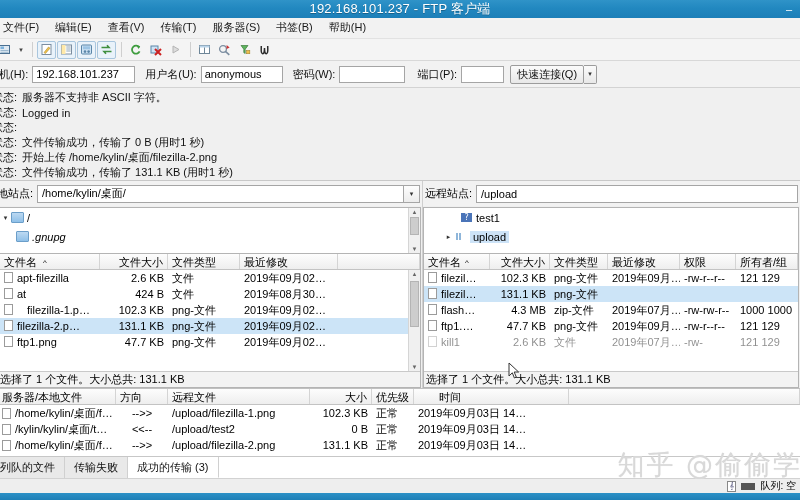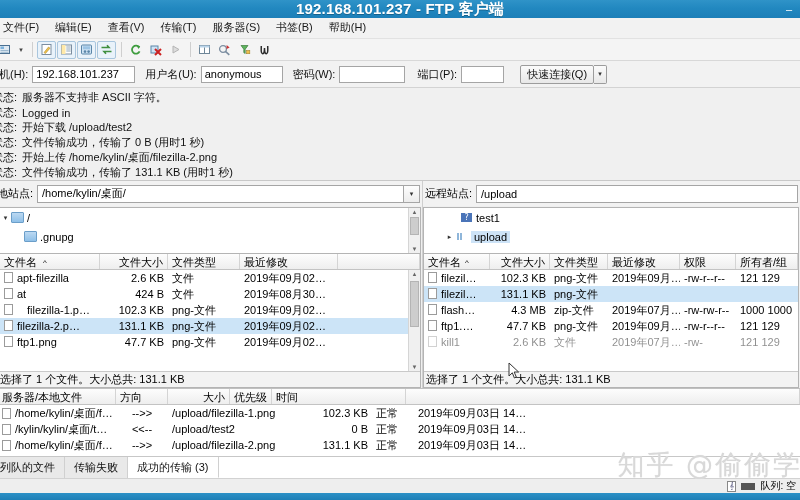--- a/index.html
+++ b/index.html
@@ -12,21 +12,21 @@
   }
   .app { width:800px; height:500px; position:relative; display:flex; flex-direction:column;
          background:#efefef; }
 
   
   .titlebar {
     height:18px; flex:0 0 18px;
     background:linear-gradient(180deg,#2f93c8 0%,#2288c0 45%,#1d7fb8 100%);
     display:flex; align-items:center; justify-content:center; position:relative;
   }
-  .titlebar .tb-text { color:#fff; font-size:15px; letter-spacing:.2px; font-weight:bold;
+  .titlebar .tb-text { color:#fff; font-size:13px; letter-spacing:.2px; font-weight:normal;
      text-shadow:0 1px 0 rgba(0,0,0,.25); }
   .titlebar .tb-min { position:absolute; right:4px; top:0; width:14px; height:18px;
      display:flex; align-items:center; justify-content:center; color:#fff; font-size:11px; }
 
   
   .menubar {
     height:21px; flex:0 0 21px; background:#f2f2f2; display:flex; align-items:center;
     padding-left:0px; border-bottom:1px solid #e2e2e2;
   }
   .menubar .mi { padding:2px 9px 3px 7px; font-size:11px; color:#1a1a1a; white-space:nowrap; }
@@ -56,21 +56,21 @@
     height:17px; border:1px solid #a5a5a5; background:#fff; font-size:11px;
     padding:1px 3px; color:#000; font-family:inherit; outline:none;
   }
   .q-host { width:103px; }
   .q-user { width:82px; }
   .q-pass { width:66px; }
   .q-port { width:43px; }
   .qbtn {
     height:19px; border:1px solid #9c9c9c; border-radius:2px; font-size:11px; color:#111;
     background:linear-gradient(180deg,#fbfbfb,#e8e8e8); padding:0 6px; display:flex;
-    align-items:center; margin-left:16px; font-family:inherit;
+    align-items:center; margin-left:6px; font-family:inherit;
   }
   .qdrop {
     height:19px; width:13px; border:1px solid #9c9c9c; border-left:none; border-radius:0 2px 2px 0;
     background:linear-gradient(180deg,#fbfbfb,#e8e8e8); display:flex; align-items:center;
     justify-content:center; font-size:7px; color:#333;
   }
 
   
   .logpane {
     flex:0 0 93px; background:#f0f0f0; border-bottom:1px solid #c8c8c8;
@@ -301,21 +301,20 @@
     <div class="logrow">
       <span class="lk">状态:</span>
       <span class="lv">服务器不支持非 ASCII 字符。</span>
     </div>
     <div class="logrow">
       <span class="lk">状态:</span>
       <span class="lv">Logged in</span>
     </div>
     <div class="logrow">
       <span class="lk">状态:</span>
-      <span class="lv">开始下载 /upload/test2</span>
     </div>
     <div class="logrow">
       <span class="lk">状态:</span>
       <span class="lv">文件传输成功，传输了 0 B (用时1 秒)</span>
     </div>
     <div class="logrow">
       <span class="lk">状态:</span>
       <span class="lv">开始上传 /home/kylin/桌面/filezilla-2.png</span>
     </div>
     <div class="logrow">
@@ -332,21 +331,21 @@
         <input class="sitein" readonly="" value="/home/kylin/桌面/" style="">
         <div class="sitedrop">▾</div>
       </div>
 
       <div class="tree" style="border-left:none;">
         <div class="trow" style="padding-left:0px;">
           <span class="tarrow">▾</span>
           <span class="ticon folder"></span>
           <span>/</span>
         </div>
-        <div class="trow" style="padding-left:24px;">
+        <div class="trow" style="padding-left:16px;font-style:italic;">
           <span class="ticon folder"></span>
           <span>.gnupg</span>
         </div>
         <div class="vscroll">
           <span class="arw">▲</span>
           <span class="arw">▼</span>
           <div class="vthumb"></div>
         </div>
       </div>
 
@@ -424,21 +423,21 @@
       </div>
 
       <div class="tree">
         <div class="trow" style="padding-left:36px;">
           <svg class="ticon" viewBox="0 0 13 11">
               <rect x="1" y="1" width="11" height="9" fill="#4a74b8"></rect>
               <text x="6.5" y="8.4" font-size="8" fill="#fff" text-anchor="middle" font-family="DejaVu Sans">?</text>
             </svg>
           <span>test1</span>
         </div>
-        <div class="trow" style="padding-left:20px;">
+        <div class="trow" style="padding-left:8px;margin-left:11px;">
           <span class="tarrow">▸</span>
           <svg class="ticon" viewBox="0 0 13 11">
               <rect x="2" y="2" width="2" height="7" fill="#8fb6da"></rect>
               <rect x="5" y="2" width="2" height="7" fill="#8fb6da"></rect>
             </svg>
           <span class="tsel">upload</span>
         </div>
       </div>
 
       <div class="listwrap">
@@ -512,23 +511,24 @@
         </div>
         <div class="lstatus" style="padding-left:2px;">选择了 1 个文件。大小总共: 131.1 KB</div>
       </div>
     </div>
   </div>
 
   <div class="queue">
     <div class="qhead">
       <div class="hc" style="width:128px;margin-left:-12px;padding-left:14px;">服务器/本地文件</div>
       <div class="hc ctr" style="width:52px;">方向</div>
+      <div class="hc" style="width:142px;">远程文件</div>
       <div class="hc r" style="width:62px;">大小</div>
       <div class="hc" style="width:42px;">优先级</div>
-      <div class="hc" style="width:134px;">时间</div>
+      <div class="hc" style="width:134px;margin-left:21px;">时间</div>
       <div class="hc" style="flex:1 1 auto;"></div>
     </div>
     <div class="qrow">
       <div class="c" style="width:128px;margin-left:-12px;padding-left:14px;">
           <span class="fileicon"></span>
           <span>/home/kylin/桌面/f…</span>
         </div>
       <div class="c ctr" style="width:52px;">--&gt;&gt;</div>
       <div class="c" style="width:142px;">/upload/filezilla-1.png</div>
       <div class="c r" style="width:62px;">102.3 KB</div>

